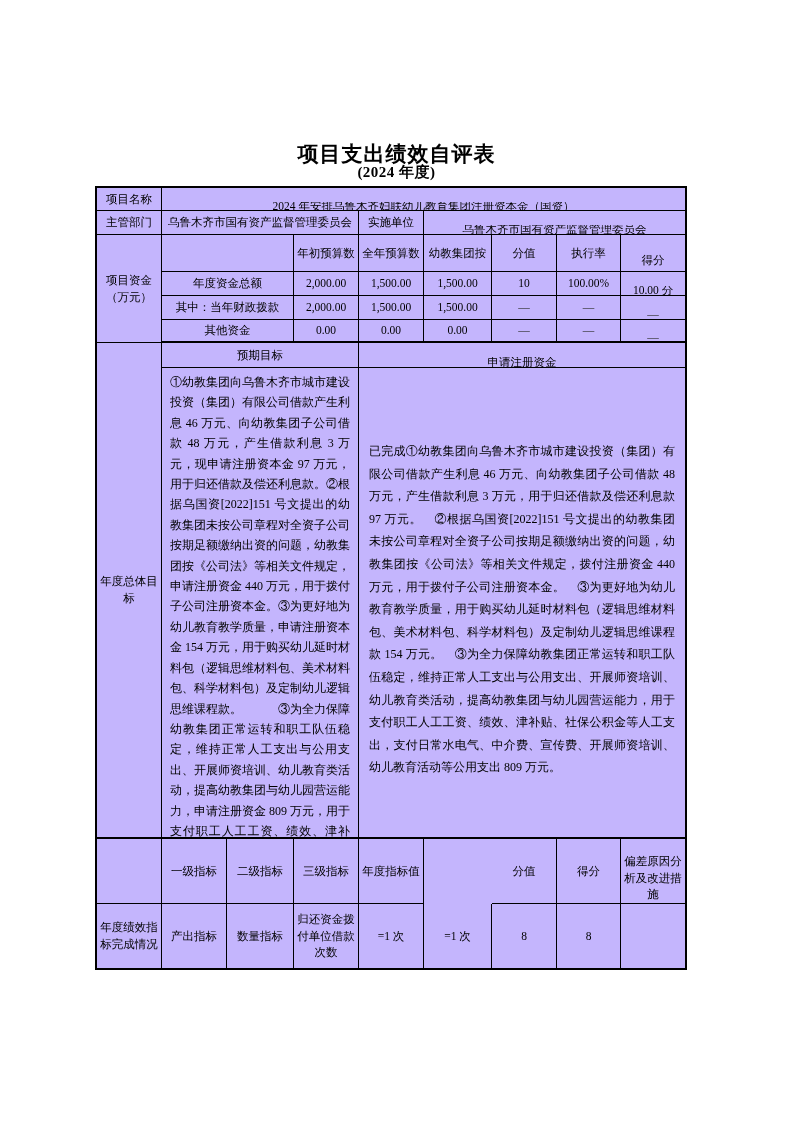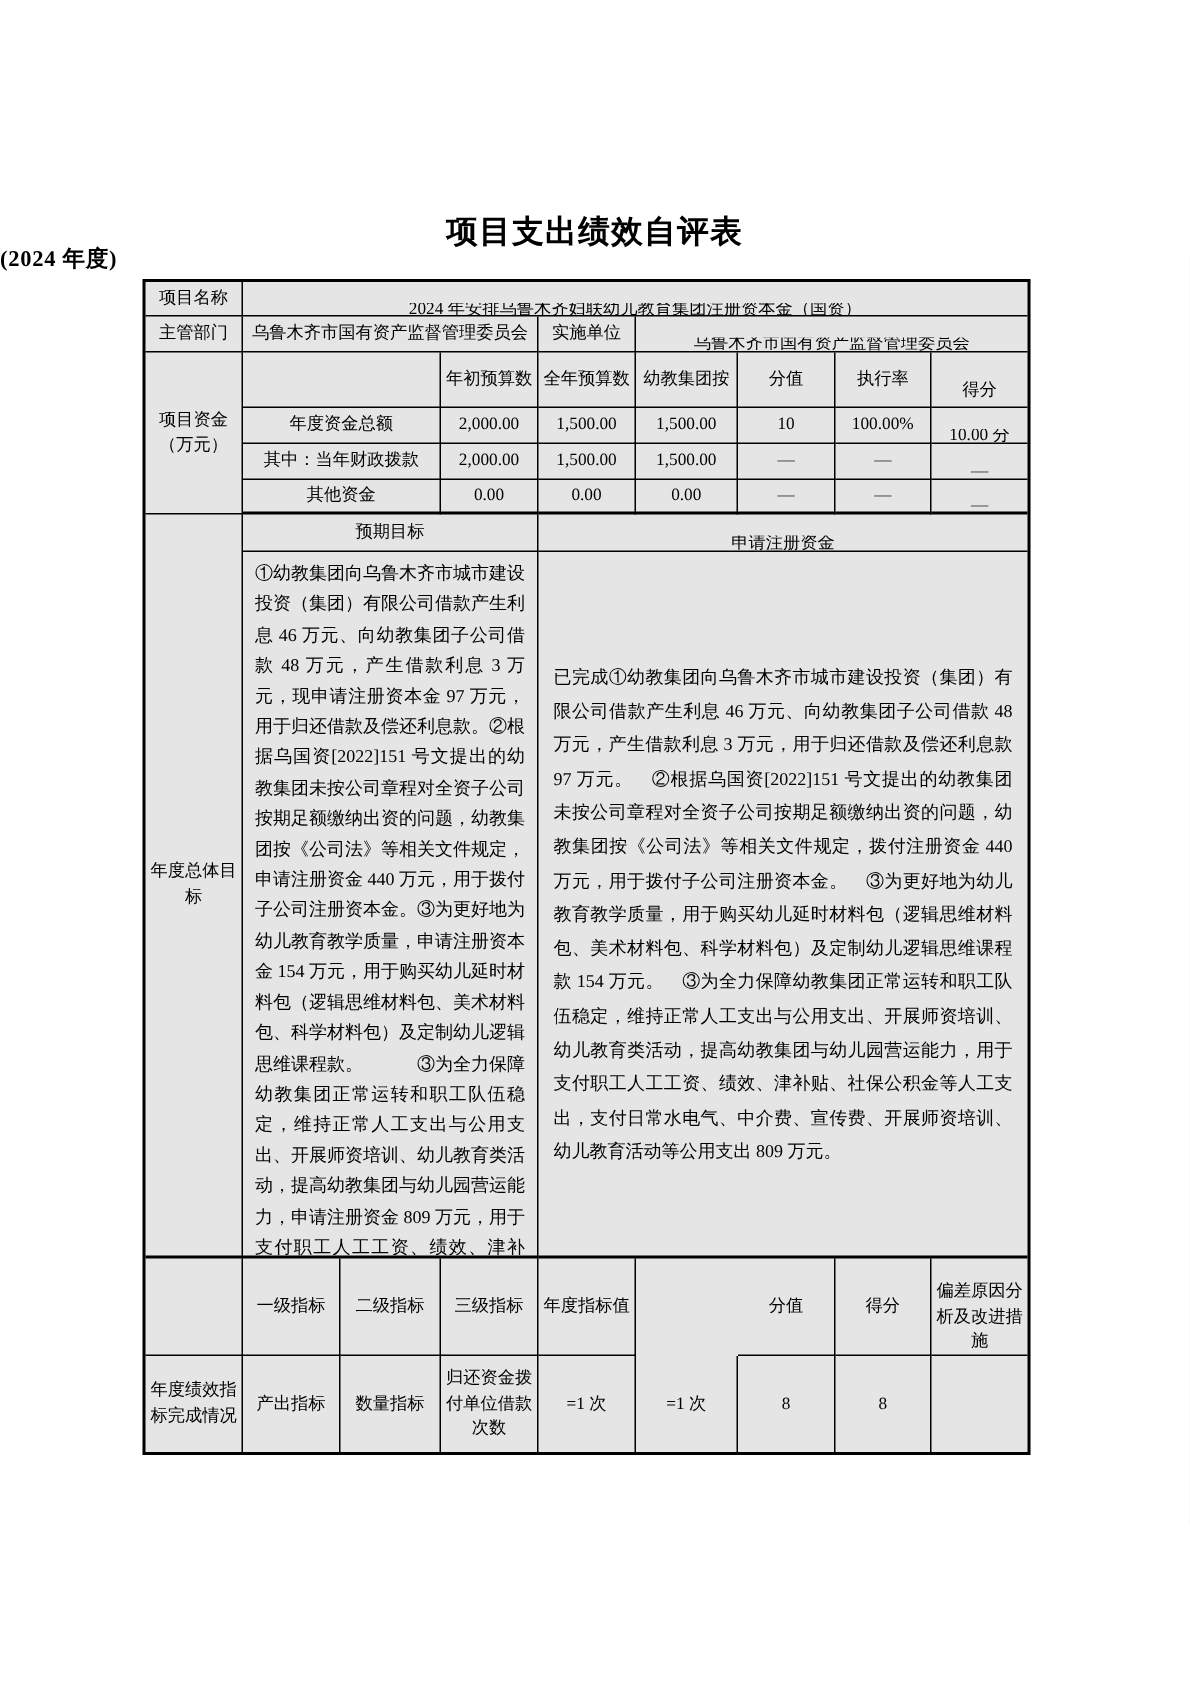--- a/index.html
+++ b/index.html
@@ -5,29 +5,29 @@
   html,body{margin:0;padding:0;background:#fff;}
   .page{
     position:relative;width:793px;height:1122px;background:#fff;
     font-family:"Liberation Serif","DejaVu Serif",serif;color:#000;overflow:hidden;
   }
   .doc-title{
     position:absolute;left:0;top:140px;width:793px;text-align:center;
     font-size:21px;font-weight:bold;letter-spacing:1px;
   }
   .doc-subtitle{
-    position:absolute;left:0;top:163px;width:793px;
+    position:absolute;left:0;top:163px;width:793px;text-align:center;
     font-size:15px;font-weight:bold;letter-spacing:0.5px;
   }
   .tbl{
     position:absolute;left:95px;top:186px;width:588px;height:780px;
     display:grid;
     grid-template-columns:65px 65px 67px 65px 65px 68px 65px 64px 64px;
     grid-template-rows:23px 24px 37px 24px 24px 23px 25px 471px 65px 64px;
-    border:2px solid #000;box-sizing:content-box;background:#e5e5e5;font-family:Liberation Serif, serif;
+    border:2px solid #000;box-sizing:content-box;background:#c4b5fd;font-family:Liberation Serif, serif;
   }
   .c{
     border-right:1.5px solid #000;border-bottom:1.5px solid #000;
     display:flex;align-items:center;justify-content:center;
     text-align:center;font-size:11.5px;line-height:1.45;
     overflow:hidden;box-sizing:border-box;padding:1px 2px;
   }
   .c.lc{border-right:none;margin-top:14px;}
   .c.lr{border-bottom:none;}
   .c.thick{border-bottom-width:2.5px;}

